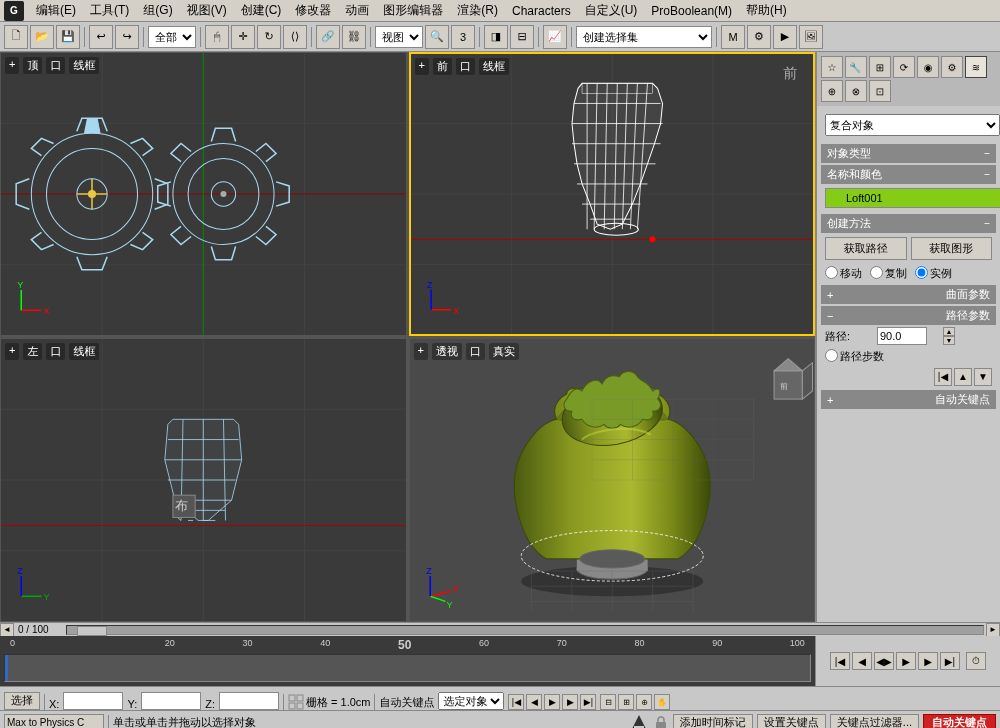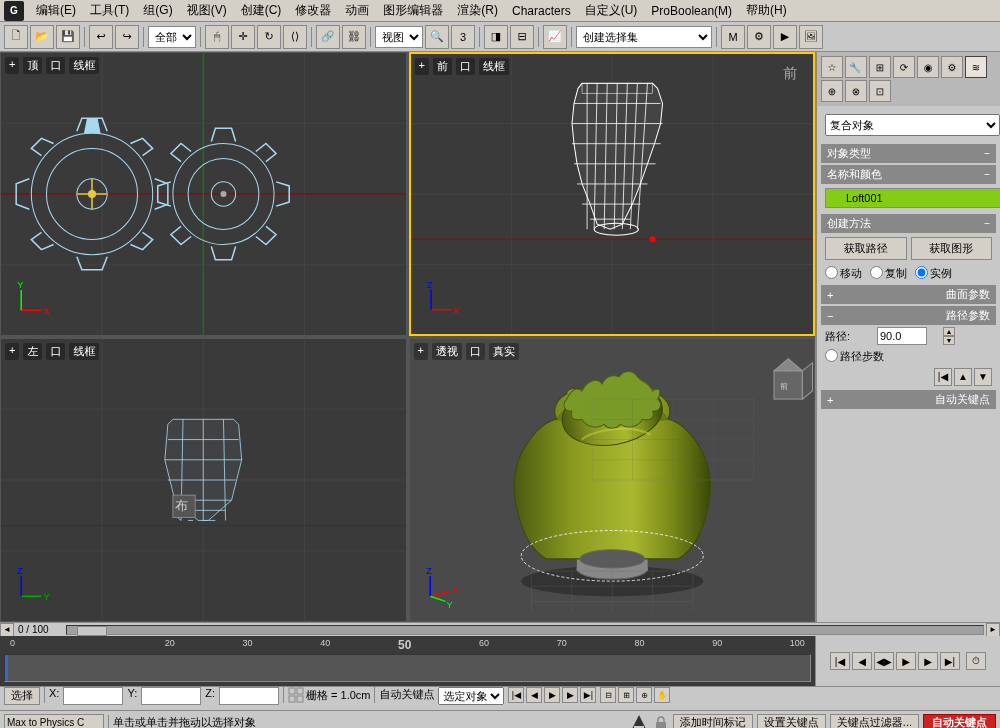--- a/index.html
+++ b/index.html
@@ -550,21 +550,21 @@
     <div class="play-btn">|◀</div>
     <div class="play-btn">◀</div>
     <div class="play-btn">◀▶</div>
     <div class="play-btn" style="background:#d4d0c8;">▶</div>
     <div class="play-btn">▶</div>
     <div class="play-btn">▶|</div>
     <div class="play-btn" style="margin-left:4px;">⏱</div>
   </div>
 </div>
 
-<div style="height:24px; background:#c8c8c8; display:flex; align-items:flex-start; padding:0 4px; border-top:1px solid #888; font-size:11px; gap:4px; overflow:hidden;">
+<div style="height:24px; background:#c8c8c8; display:flex; align-items:flex-end; padding:0 4px; border-top:1px solid #888; font-size:11px; gap:4px; overflow:hidden;">
   <div class="status-btn">选择</div>
   <div style="width:1px;height:16px;background:#888;"></div>
   <span>X:</span>
   <input class="status-input" type="text" style="">
   <span>Y:</span>
   <input class="status-input" type="text" style="">
   <span>Z:</span>
   <input class="status-input" type="text" style="">
   <div style="width:1px;height:16px;background:#888;"></div>
 

